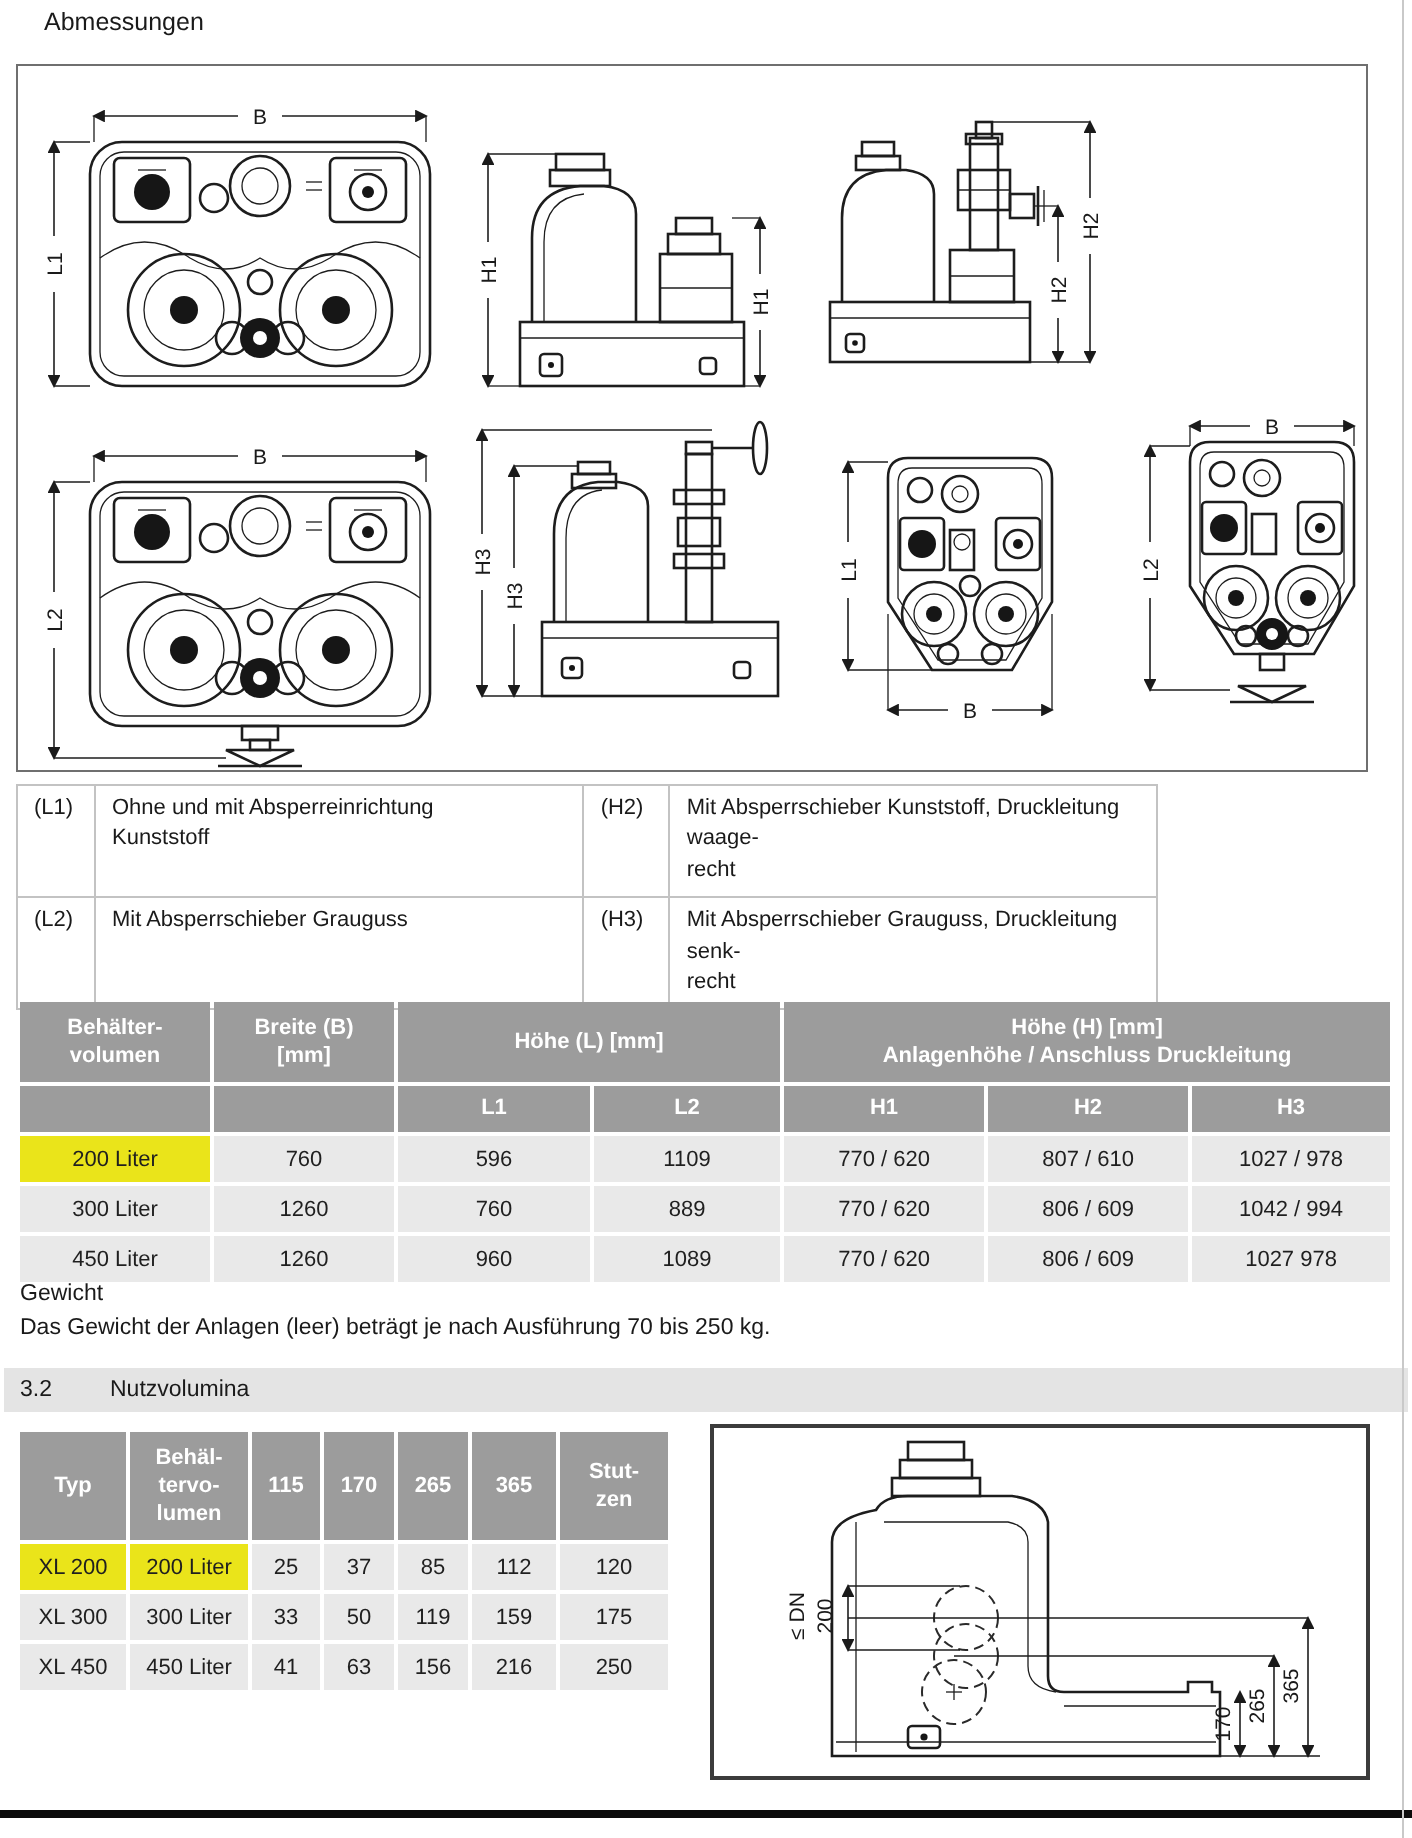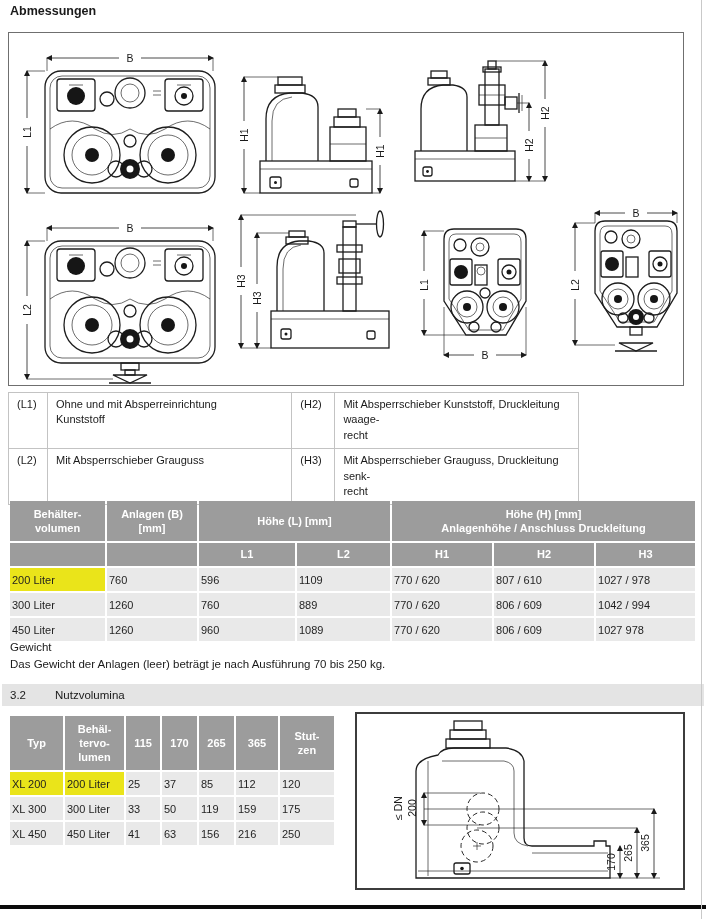--- a/index.html
+++ b/index.html
@@ -1,18 +1,18 @@
 <!DOCTYPE html>
 <html><head>
 <meta charset="utf-8">
 <style>
   html,body{margin:0;padding:0;background:#fff}
   .page{position:relative;width:706px;height:919px;background:#fff;overflow:hidden;
         font-family:"Liberation Sans",sans-serif;color:#1a1a1a}
-  .title{position:absolute;left:10px;top:4px;font-size:12.5px;font-weight:bold}
+  .title{position:absolute;left:22px;top:4px;font-size:12.5px;font-weight:normal}
 
   
   .dbox{position:absolute;left:8px;top:32px;width:674px;height:352px;border:1px solid #6f6f6f;background:#fff}
   .dbox svg,.vbox svg{position:absolute}
   .vbox{position:absolute;left:355px;top:712px;width:326px;height:174px;border:2px solid #3c3c3c;background:#fff}
 
   svg text{font-family:"Liberation Sans",sans-serif;font-size:10.5px;fill:#1a1a1a}
   text.dim{text-anchor:middle}
   .o{fill:none;stroke:#1d1d1d;stroke-width:1.3}
   .t{fill:none;stroke:#1d1d1d;stroke-width:.65}
@@ -23,21 +23,21 @@
 
   
   .legend{position:absolute;left:8px;top:392px;width:571px;border-collapse:collapse;font-size:11px}
   .legend td{border:1px solid #c3c3c3;padding:4px 8px 5px;vertical-align:top;line-height:1.4}
   .pre{white-space:pre-line}
 
   
   .gtable{border-collapse:separate;border-spacing:2px;table-layout:fixed;font-size:11px}
   .gtable th{background:#9c9c9c;color:#fff;font-weight:bold;text-align:center;vertical-align:middle;
              line-height:1.3;padding:3px 2px}
-  .gtable td{background:#e9e9e9;color:#1f1f1f;vertical-align:middle;padding:2px;height:19px}
+  .gtable td{background:#e9e9e9;color:#1f1f1f;text-align:center;vertical-align:middle;padding:2px;height:19px}
   .gtable td.hl{background:#eae41a}
   .dims{position:absolute;left:8px;top:499px;width:689px}
   .dims tr.main th{height:34px}
   .dims tr.sub th{height:17px}
   .nutz{position:absolute;left:8px;top:714px;width:328px}
   .nutz tr.span th{height:34px}
   .nutz tr.cols th{height:48px}
 
   .gw-h{position:absolute;left:10px;top:641px;font-size:11.5px;font-weight:normal}
   .gw-t{position:absolute;left:10px;top:658px;font-size:11.5px}
@@ -397,21 +397,21 @@
         <col style="width:96px">
         <col style="width:93px">
         <col style="width:100px">
         <col style="width:100px">
         <col style="width:99px">
       </colgroup>
     <tbody>
         <tr class="main">
       <th class="pre">Behälter-
 volumen</th>
-      <th class="pre">Anlagen (B)
+      <th class="pre">Breite (B)
 [mm]</th>
       <th colspan="2">Höhe (L) [mm]</th>
       <th colspan="3" class="pre">Höhe (H) [mm]
 Anlagenhöhe / Anschluss Druckleitung</th>
     </tr>
     <tr class="sub">
       <th></th>
       <th></th>
       <th>L1</th>
       <th>L2</th>

